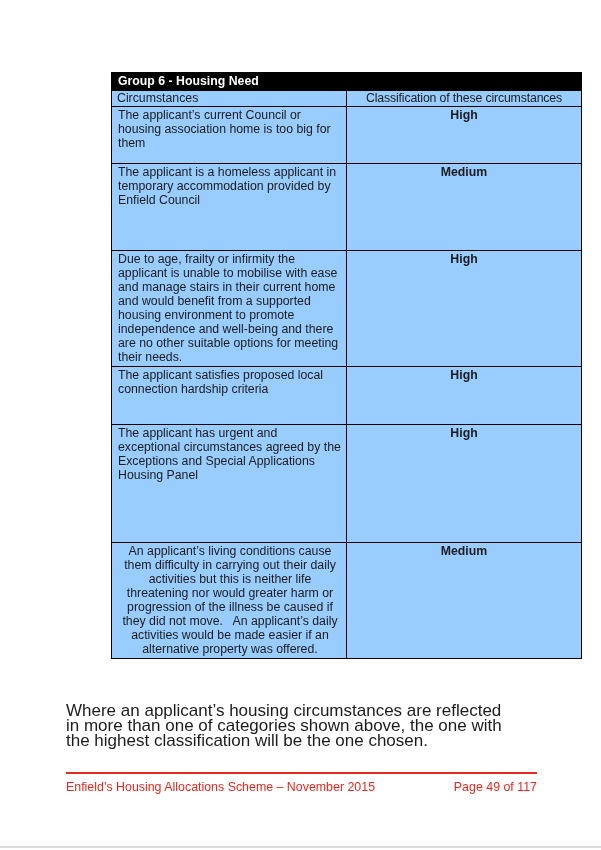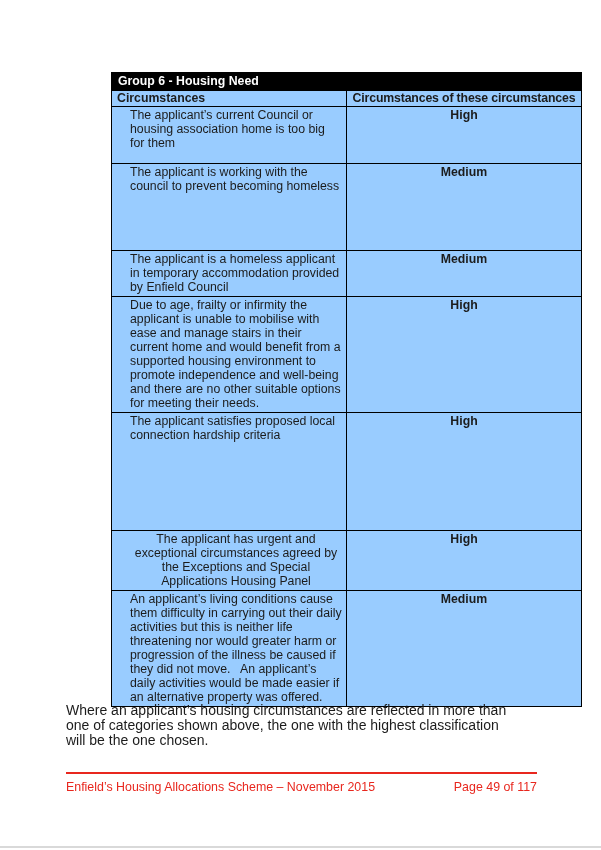--- a/index.html
+++ b/index.html
@@ -46,39 +46,39 @@
     background: var(--header-bg, #000000);
     color: #ffffff;
     text-align: left;
     font-size: 12.8px;
     font-weight: bold;
     padding: 1px 6px 2px 6px;
     height: 14px;
   }
   tr.col-head-row th {
     background: var(--cell-blue, #99CCFF);
-    font-weight: bold;
+    font-weight: normal;
     height: 13px;
     padding: 0 5px 1px 5px;
   }
   th.col-circumstances {
     text-align: left;
     width: 235px;
   }
   th.col-classification {
     text-align: center;
     width: 236px;
     font-size: 11.6px;
     letter-spacing: -0.15px;
     white-space: nowrap;
     overflow: hidden;
   }
   td.cell-circumstance {
     background: var(--cell-blue, #99CCFF);
-    padding: 1px 4px 2px 18px;
+    padding: 1px 4px 2px 6px;
     text-align: left;
     white-space: pre-wrap;
   }
   td.cell-classification {
     background: var(--cell-blue, #99CCFF);
     padding: 1px 4px 2px 4px;
     text-align: center;
     font-weight: bold;
   }
   
@@ -91,21 +91,21 @@
   #table-body tr:nth-child(7) td { height: 52px; }
   #table-body tr:nth-child(8) td { height: 127px; border-radius: 12px; }
 
   
   .note {
     position: absolute;
     left: 66px;
     top: 703px;
     width: 452px;
     margin: 0;
-    font-size: 14px;
+    font-size: 17px;
     line-height: 15px;
     color: #1c1c1c;
   }
 
   
   .footer-rule {
     position: absolute;
     left: 66px;
     top: 772px;
     width: 471px;
@@ -128,31 +128,27 @@
 
 <div class="page">
 
   <table class="housing">
     <thead>
       <tr>
         <th colspan="2" class="group-title">Group 6 - Housing Need</th>
       </tr>
       <tr class="col-head-row">
         <th class="col-circumstances">Circumstances</th>
-        <th class="col-classification">Circumstances of these circumstances</th>
+        <th class="col-classification">Classification of these circumstances</th>
       </tr>
     </thead>
     <tbody id="table-body">
         <tr>
           <td class="cell-circumstance">The applicant’s current Council or housing association home is too big for them</td>
           <td class="cell-classification">High</td>
-        </tr>
-        <tr>
-          <td class="cell-circumstance">The applicant is working with the council to prevent becoming homeless</td>
-          <td class="cell-classification">Medium</td>
         </tr>
         <tr>
           <td class="cell-circumstance">The applicant is a homeless applicant in temporary accommodation provided by Enfield Council</td>
           <td class="cell-classification">Medium</td>
         </tr>
         <tr>
           <td class="cell-circumstance">Due to age, frailty or infirmity the applicant is unable to mobilise with ease and manage stairs in their current home and would benefit from a supported housing environment to promote independence and well-being and there are no other suitable options for meeting their needs.</td>
           <td class="cell-classification">High</td>
         </tr>
         <tr>

